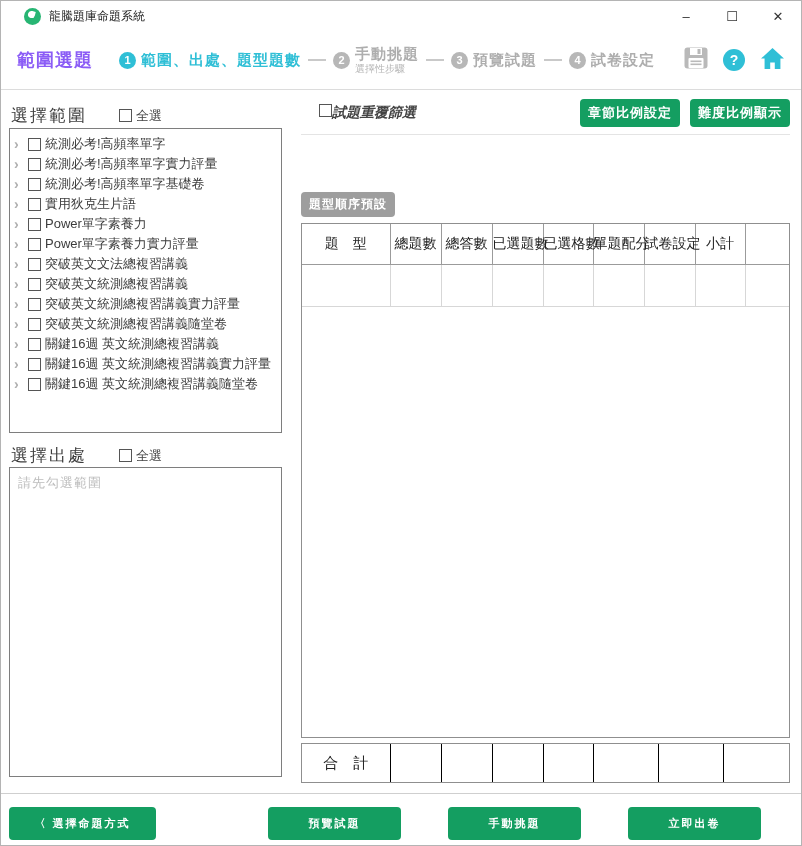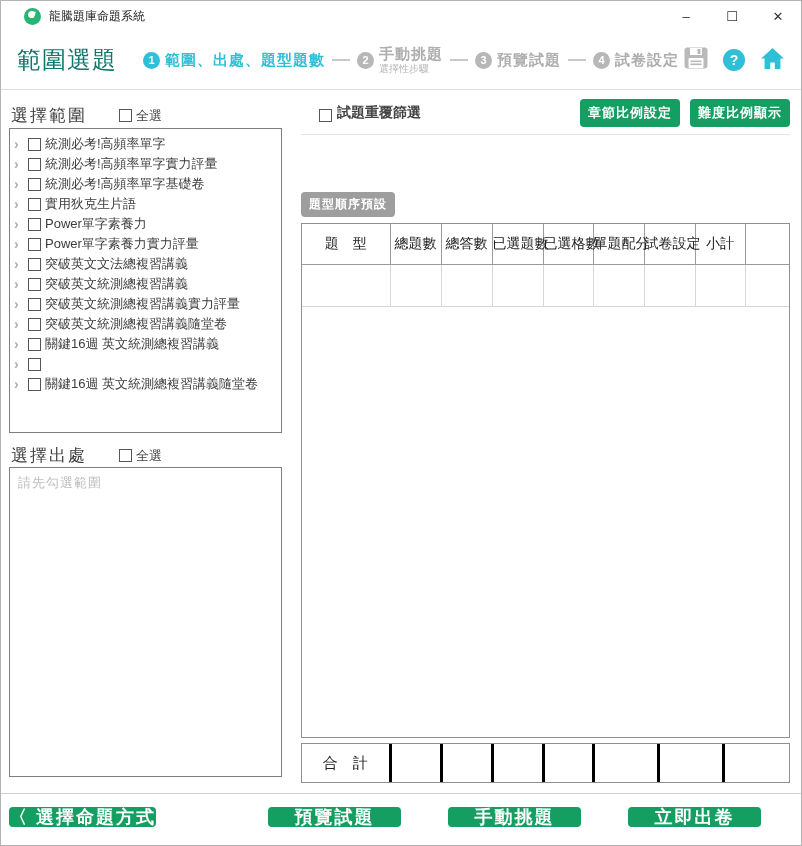--- a/index.html
+++ b/index.html
@@ -13,21 +13,21 @@
   .titlebar { height:30px; display:flex; align-items:center; padding-left:23px; background:#fff; }
   .app-logo { width:17px; height:17px; border-radius:50%; background:#27b573; position:relative; margin-right:8px; }
   .app-logo::after { content:""; position:absolute; left:4px; top:3px; width:7px; height:7px;
     background:#fff; border-radius:50% 0 50% 50%; transform:rotate(15deg); }
   .app-title { font-size:12px; color:#222; }
   .win-controls { margin-left:auto; display:flex; height:100%; }
   .win-btn { width:46px; height:100%; display:flex; align-items:center; justify-content:center;
     font-size:13px; color:#333; cursor:default; }
   
   .header { height:59px; display:flex; align-items:center; padding:0 16px; border-bottom:1px solid #dcdcdc; }
-  .page-title { font-size:24px; font-weight:normal; color:#0f766e; letter-spacing:1px; margin-right:26px; }
+  .page-title { font-size:18px; font-weight:bold; color:#8b5cf6; letter-spacing:1px; margin-right:26px; }
   .steps { display:flex; align-items:center; }
   .step { display:flex; align-items:center; }
   .step-circle { width:17px; height:17px; border-radius:50%; color:#fff; font-size:11px; font-weight:bold;
     display:flex; align-items:center; justify-content:center; margin-right:5px; flex:none; }
   .step-label { font-size:15px; font-weight:bold; letter-spacing:1px; }
   .step.active .step-circle { background:var(--cyan); }
   .step.active .step-label { color:var(--cyan); }
   .step.inactive .step-circle { background:#b7b7b7; }
   .step.inactive .step-label { color:#aeaeae; }
   .step-text2 { display:flex; flex-direction:column; line-height:1.1; }
@@ -50,46 +50,46 @@
   .tree-item { display:flex; align-items:center; height:20px; gap:4px; padding-left:2px; }
   .tree-chevron { color:#b0b0b0; font-size:14px; font-weight:bold; width:10px; line-height:1; }
   .tree-label { font-size:13px; color:#3c3c3c; white-space:nowrap; }
   .source-box { position:absolute; left:8px; top:466px; width:273px; height:310px; border:1px solid #7e7e7e;
     padding:6px 8px; }
   .placeholder { font-size:13px; color:#bdbdbd; letter-spacing:1px; }
   
   .right-head { position:absolute; left:300px; top:98px; width:489px; height:27px;
     display:flex; align-items:center; }
   .right-title { font-size:18px; color:#3d3d3d; }
-  .dup-filter { display:flex; align-items:flex-end; gap:5px; margin-left:18px; }
+  .dup-filter { display:flex; align-items:flex-start; margin-left:18px;font-style:italic; }
   .dup-filter .lbl { font-size:14px; font-weight:bold; color:#444; }
   .right-head .green-btn { font-size:13px; padding:5px 8px; letter-spacing:1px; }
   .btn-chapter { margin-left:auto; }
   .btn-difficulty { margin-left:10px; }
   .right-rule { position:absolute; left:300px; top:133px; width:489px; height:1px; background:#e4e4e4; }
   .order-chip { position:absolute; left:300px; top:191px; background:#9e9e9e; color:#fff;
     font-size:12px; font-weight:bold; padding:4px 8px; border-radius:4px; letter-spacing:1px; }
   .qtable-box { position:absolute; left:300px; top:222px; width:489px; height:515px; border:1px solid #8f8f8f; background:#fff; }
   table.qtable { border-collapse:collapse; table-layout:fixed; width:100%; }
   .qtable col.c0{width:88px}.qtable col.c1{width:51px}.qtable col.c2{width:51px}.qtable col.c3{width:51px}
   .qtable col.c4{width:50px}.qtable col.c5{width:51px}.qtable col.c6{width:51px}.qtable col.c7{width:50px}
   .qtable th { height:40px; font-size:14px; font-weight:normal; color:#222; text-align:center;
     border-right:1px solid #9b9b9b; border-bottom:1px solid #9b9b9b; overflow:visible; white-space:nowrap; padding:0; }
   .qtable th:last-child { border-right:none; }
   .qtable td { height:42px; border-right:1px solid #d7d7d7; border-bottom:1px solid #d7d7d7; }
   .qtable td:last-child { border-right:none; }
   .total-box { position:absolute; left:300px; top:742px; width:489px; height:40px; border:1px solid #8f8f8f; background:#fff; }
   table.total-table { border-collapse:collapse; table-layout:fixed; width:100%; }
   .total-table col.t0{width:88px}.total-table col.t1{width:51px}.total-table col.t2{width:51px}
   .total-table col.t3{width:51px}.total-table col.t4{width:50px}.total-table col.t5{width:65px}.total-table col.t6{width:65px}
-  .total-table td { height:38px; border-right:3px solid #000000; font-size:15px; color:#222; text-align:center; }
+  .total-table td { height:38px; border-right:1px solid #000000; font-size:15px; color:#222; text-align:center; }
   .total-table td:last-child { border-right:none; }
   
   .footer-rule { position:absolute; left:0; top:792px; width:802px; height:1px; background:#cfcfcf; }
-  .footer-btn { position:absolute; top:806px; height:20px; font-size:18px; letter-spacing:2px;
+  .footer-btn { position:absolute; top:806px; height:33px; font-size:11px; letter-spacing:2px;
     display:flex; align-items:center; justify-content:center; }
   .btn-back { left:8px; width:147px; }
   .btn-preview { left:267px; width:133px; }
   .btn-manual { left:447px; width:133px; }
   .btn-generate { left:627px; width:133px;text-align:right; }
 </style>
 </head>
 <body>
 
 <div class="titlebar">
@@ -208,20 +208,21 @@
     <span class="tree-label">突破英文統測總複習講義隨堂卷</span>
   </div>
   <div class="tree-item">
     <span class="tree-chevron">›</span>
     <span class="cb"></span>
     <span class="tree-label">關鍵16週 英文統測總複習講義</span>
   </div>
   <div class="tree-item">
     <span class="tree-chevron">›</span>
     <span class="cb"></span>
+    <span class="tree-label">關鍵16週 英文統測總複習講義實力評量</span>
   </div>
   <div class="tree-item">
     <span class="tree-chevron">›</span>
     <span class="cb"></span>
     <span class="tree-label">關鍵16週 英文統測總複習講義隨堂卷</span>
   </div>
 </div>
 
 <div class="section-head" style="left:10px; top:443px;">
   <span class="section-title">選擇出處</span>

